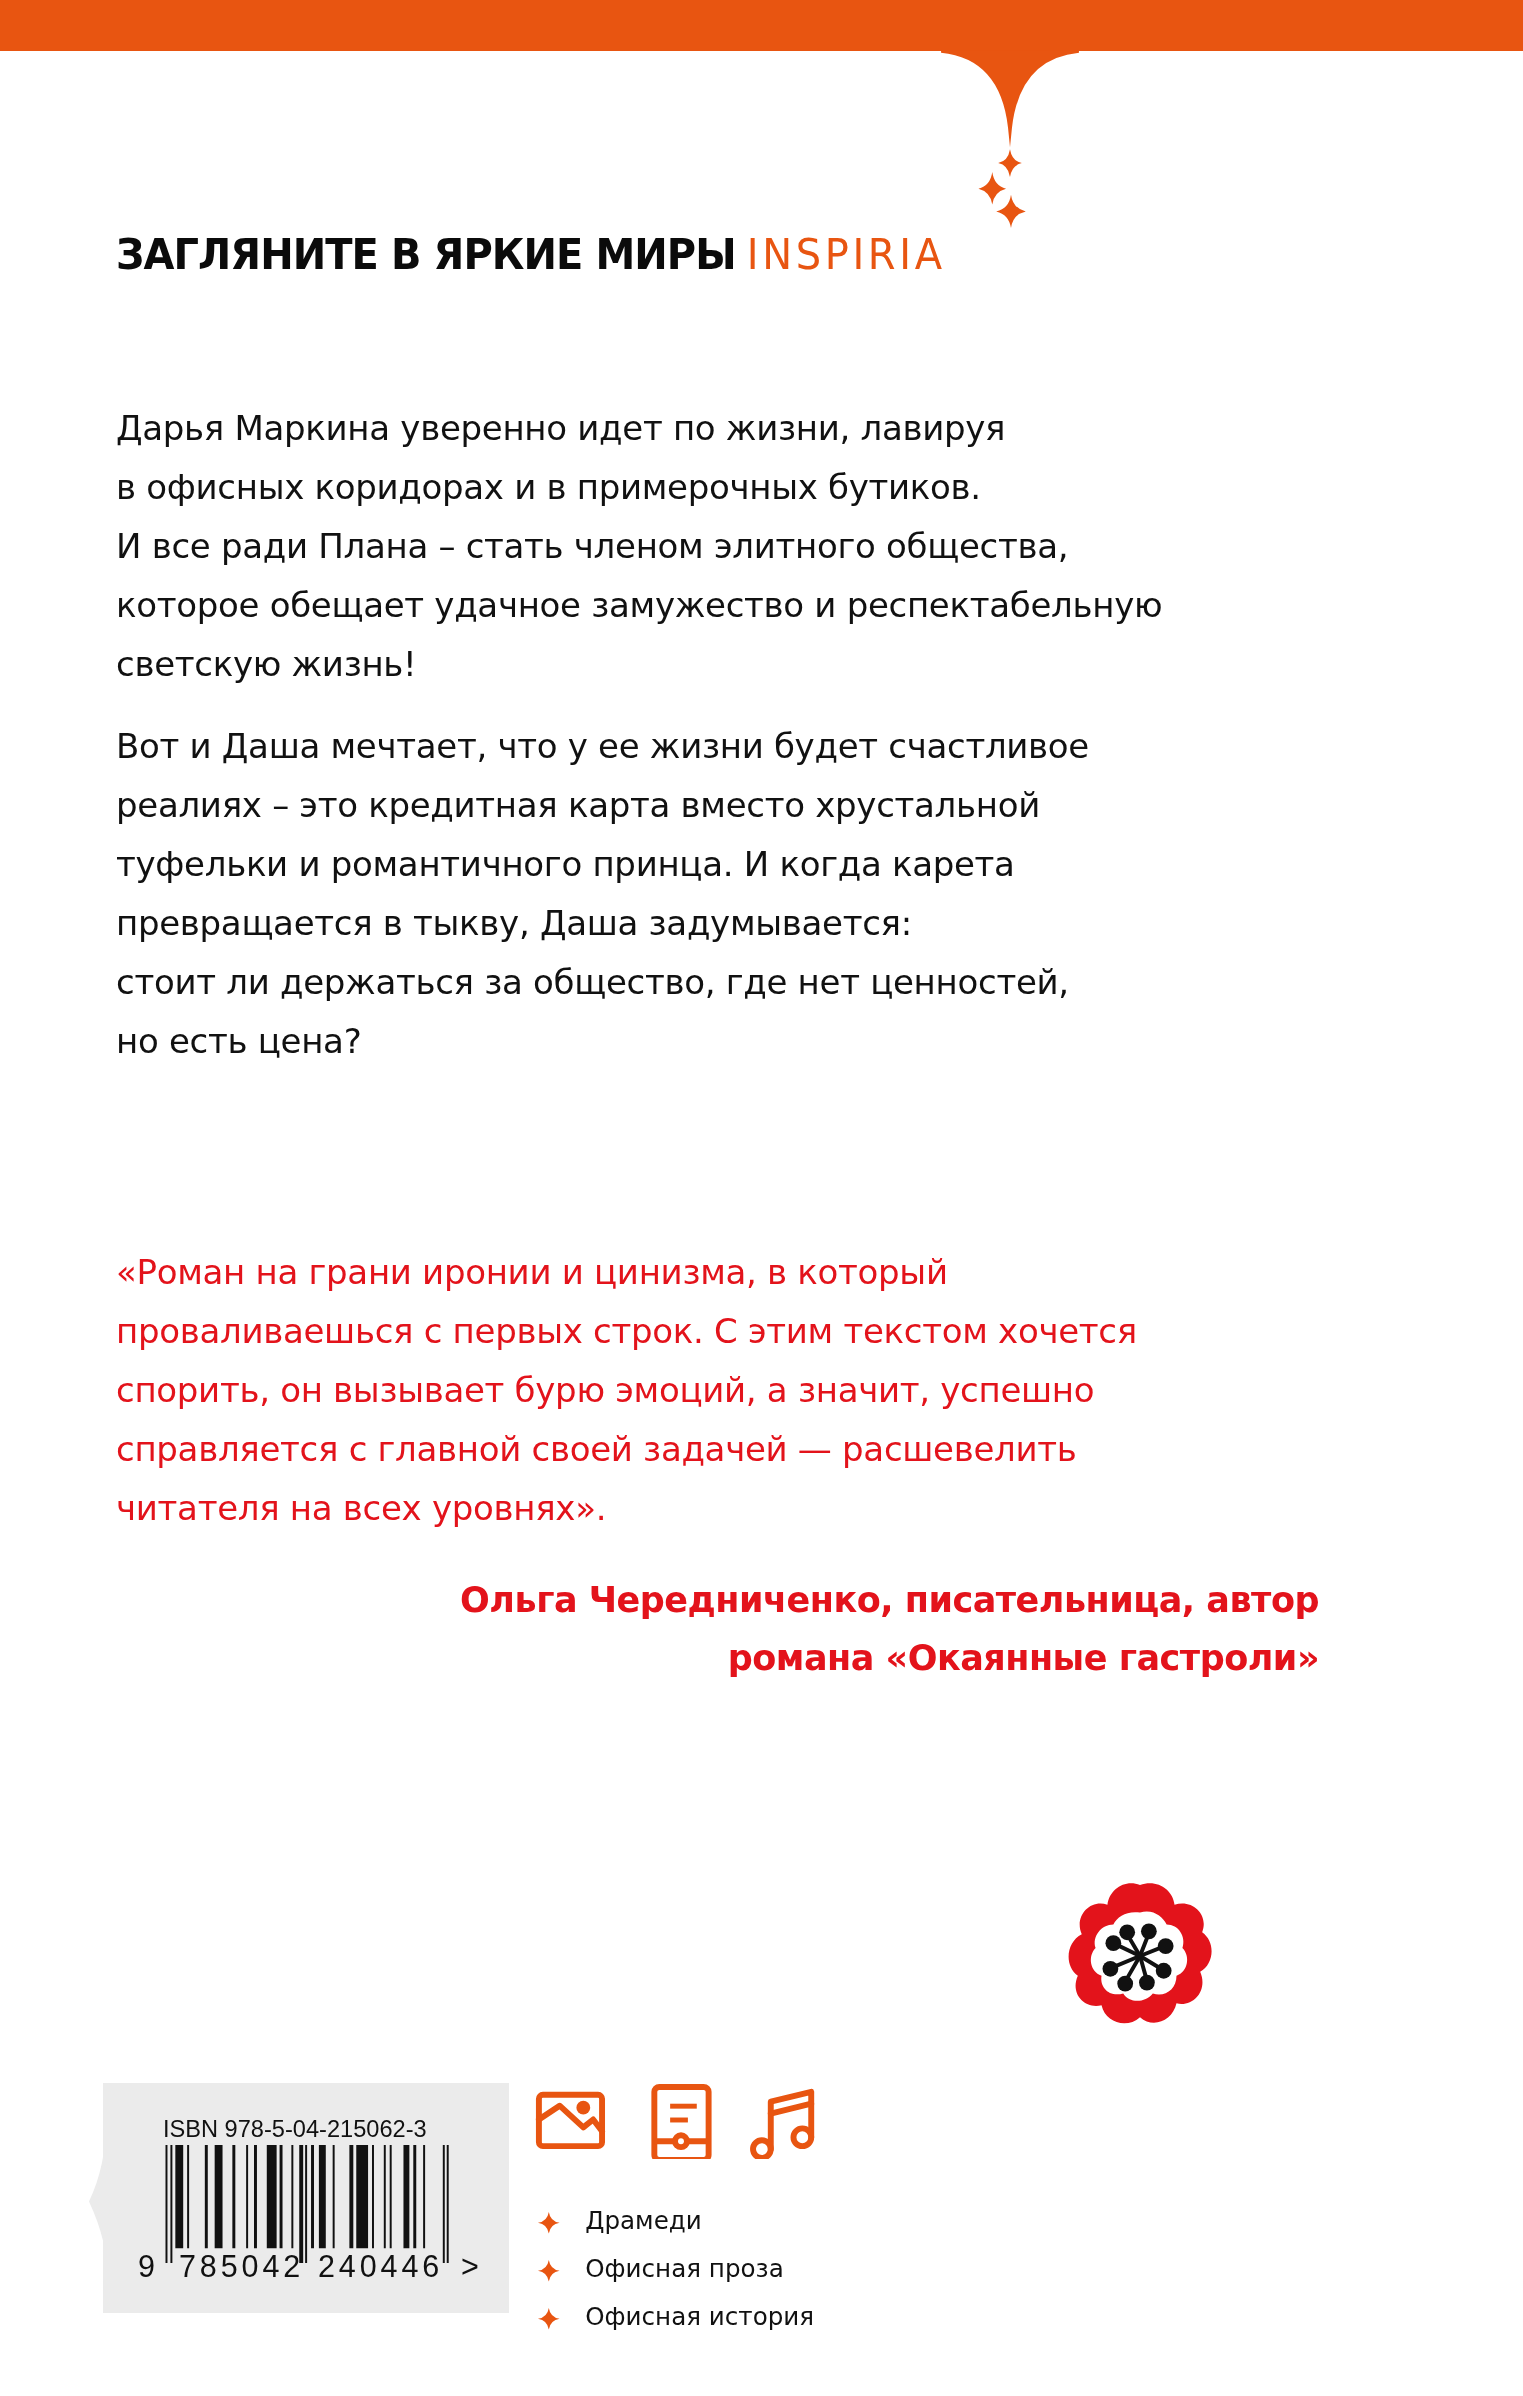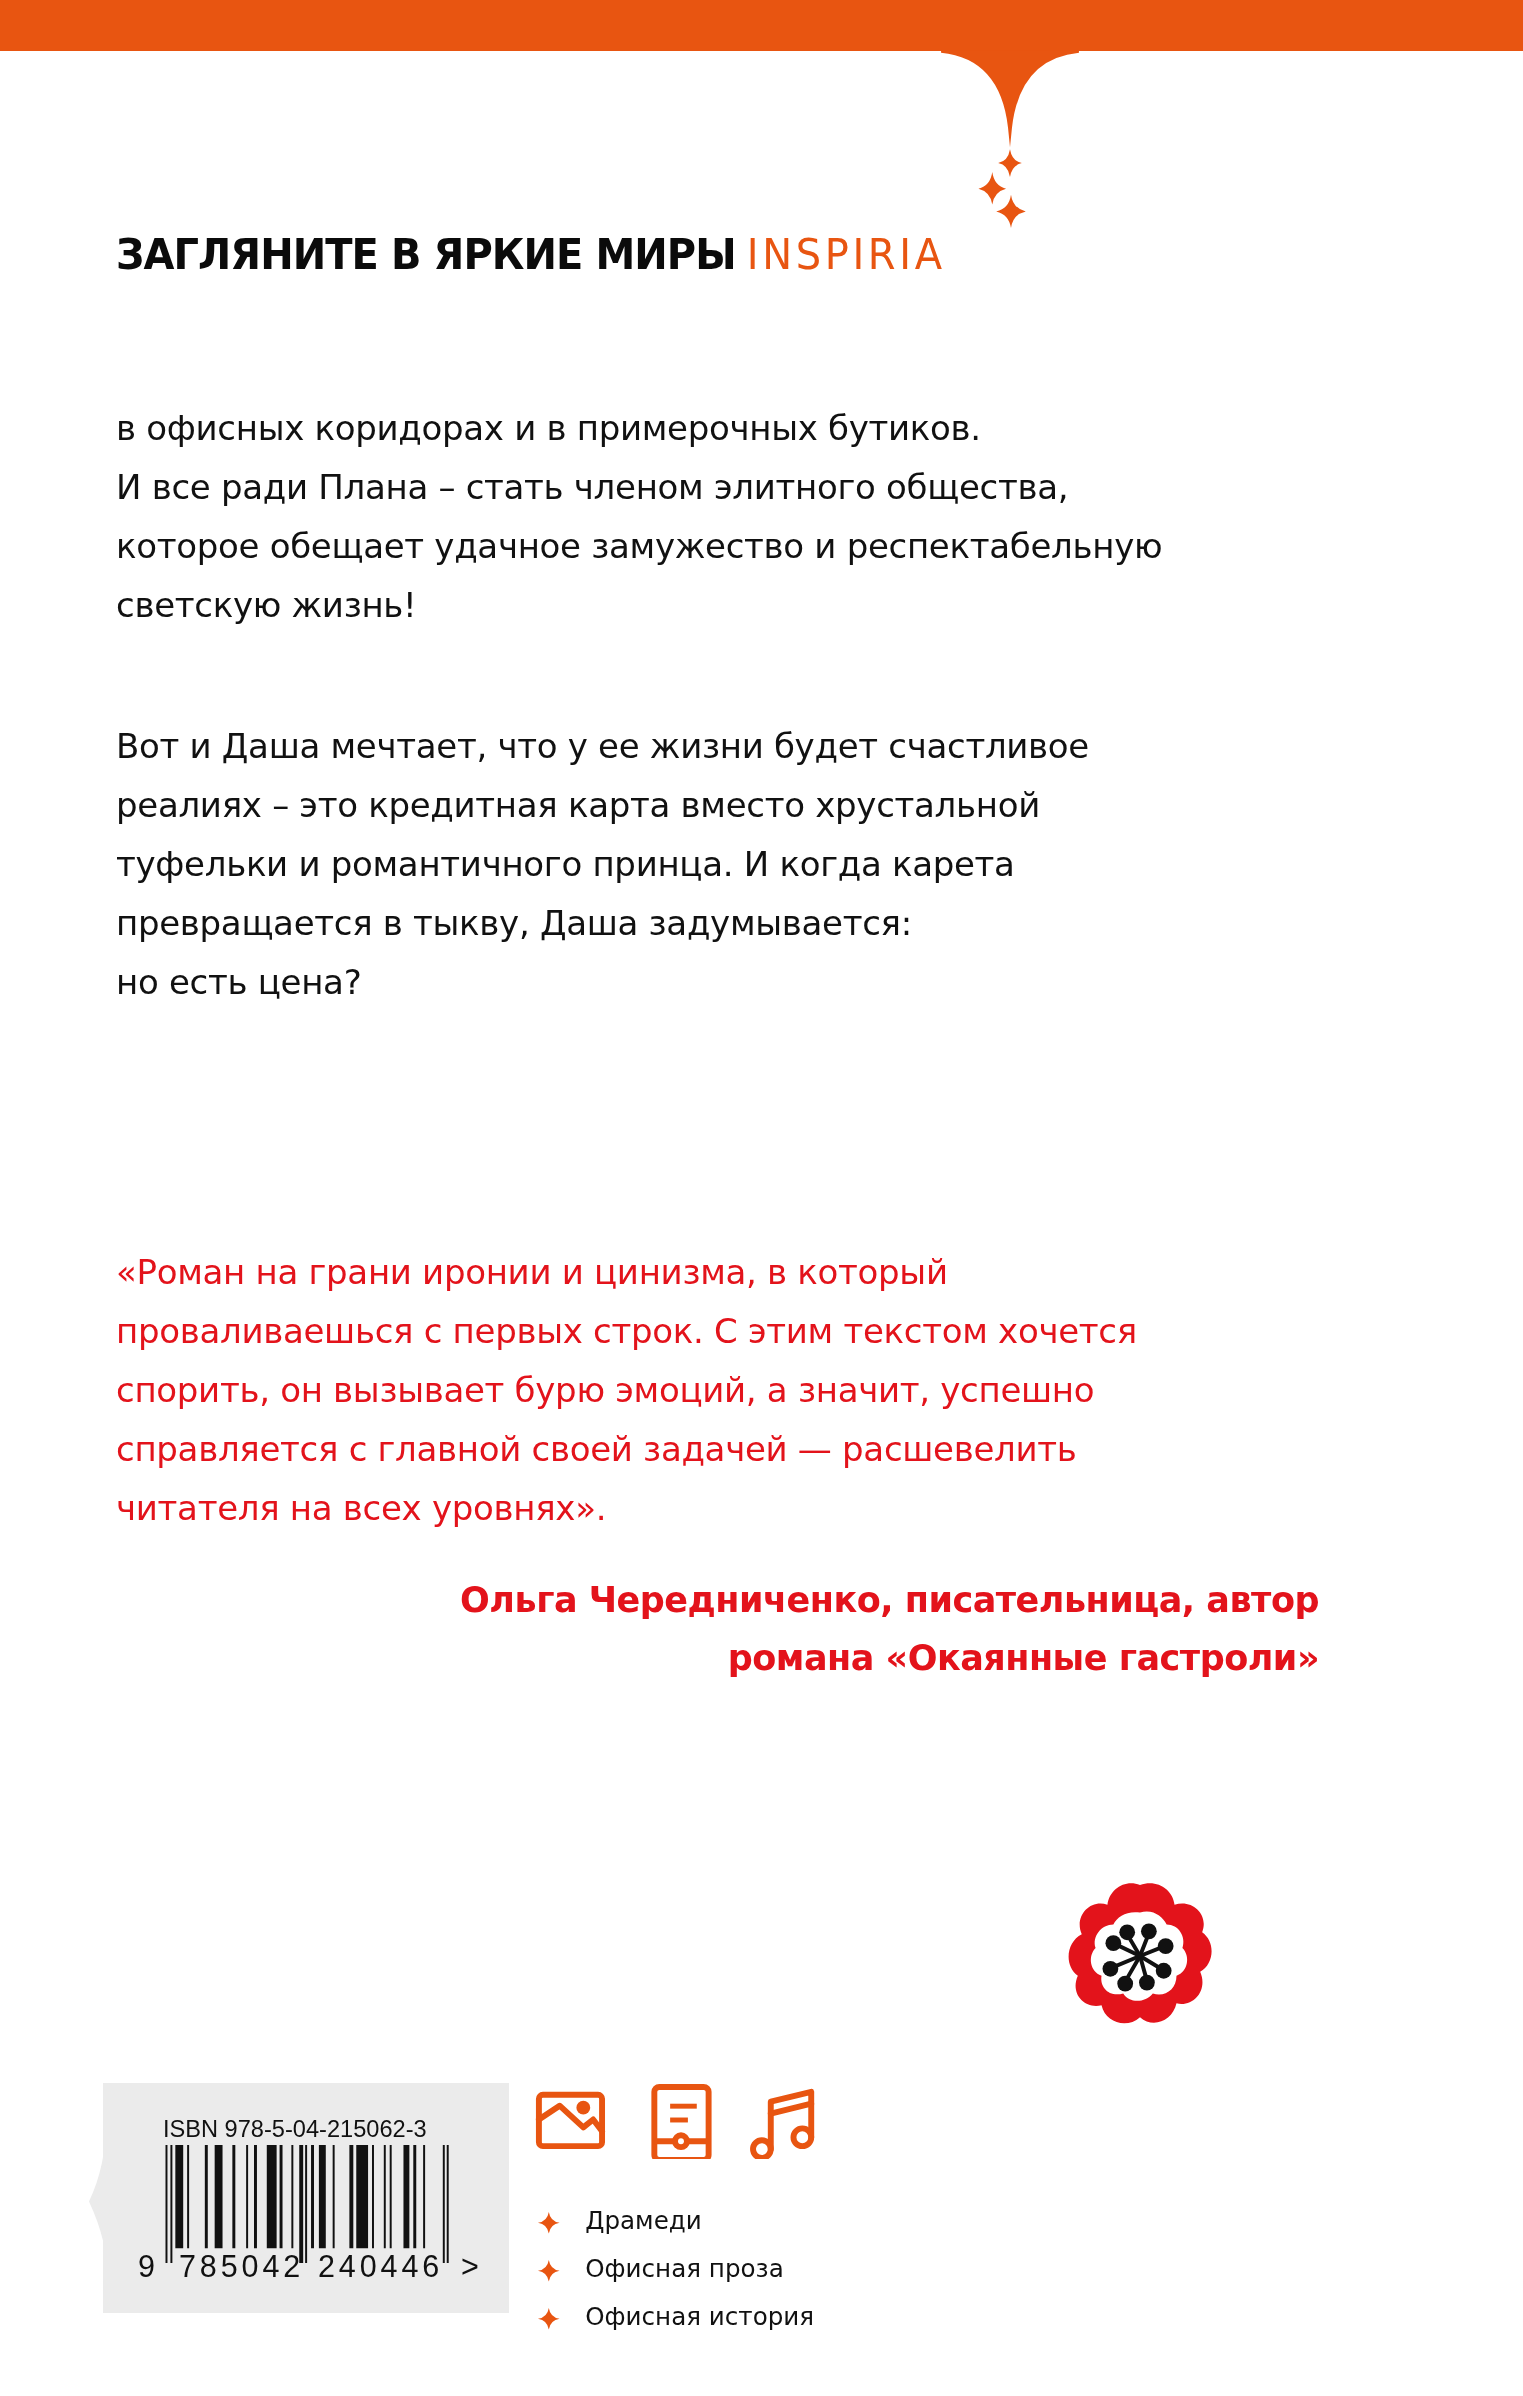--- a/index.html
+++ b/index.html
@@ -172,31 +172,33 @@
   <path d="M70 112 Q72 124 82 126 Q72 128 70 140 Q68 128 58 126 Q68 124 70 112 Z" fill="#e85511"></path>
   <path d="M52 135 Q54 149 66 152 Q54 155 52 168 Q50 155 38 152 Q50 149 52 135 Z" fill="#e85511"></path>
   <path d="M71 158 Q73 172 86 175 Q73 178 71 192 Q69 178 56 175 Q69 172 71 158 Z" fill="#e85511"></path>
 </svg>
 
 <div class="headline">
   <span>ЗАГЛЯНИТЕ В ЯРКИЕ МИРЫ</span><span class="brand">INSPIRIA</span>
 </div>
 
 <div class="para" style="top:399px;">
+  <span class="line">Дарья Маркина уверенно идет по жизни, лавируя</span>
   <span class="line">в офисных коридорах и в примерочных бутиков.</span>
   <span class="line">И все ради Плана – стать членом элитного общества,</span>
   <span class="line">которое обещает удачное замужество и респектабельную</span>
   <span class="line">светскую жизнь!</span>
 </div>
 
 <div class="para" style="top:717px;">
   <span class="line">Вот и Даша мечтает, что у ее жизни будет счастливое</span>
   <span class="line">реалиях – это кредитная карта вместо хрустальной</span>
   <span class="line">туфельки и романтичного принца. И когда карета</span>
   <span class="line">превращается в тыкву, Даша задумывается:</span>
+  <span class="line">стоит ли держаться за общество, где нет ценностей,</span>
   <span class="line">но есть цена?</span>
 </div>
 
 <div class="quote">
   <span class="line">«Роман на грани иронии и цинизма, в который</span>
   <span class="line">проваливаешься с первых строк. С этим текстом хочется</span>
   <span class="line">спорить, он вызывает бурю эмоций, а значит, успешно</span>
   <span class="line">справляется с главной своей задачей — расшевелить</span>
   <span class="line">читателя на всех уровнях».</span>
 </div>

